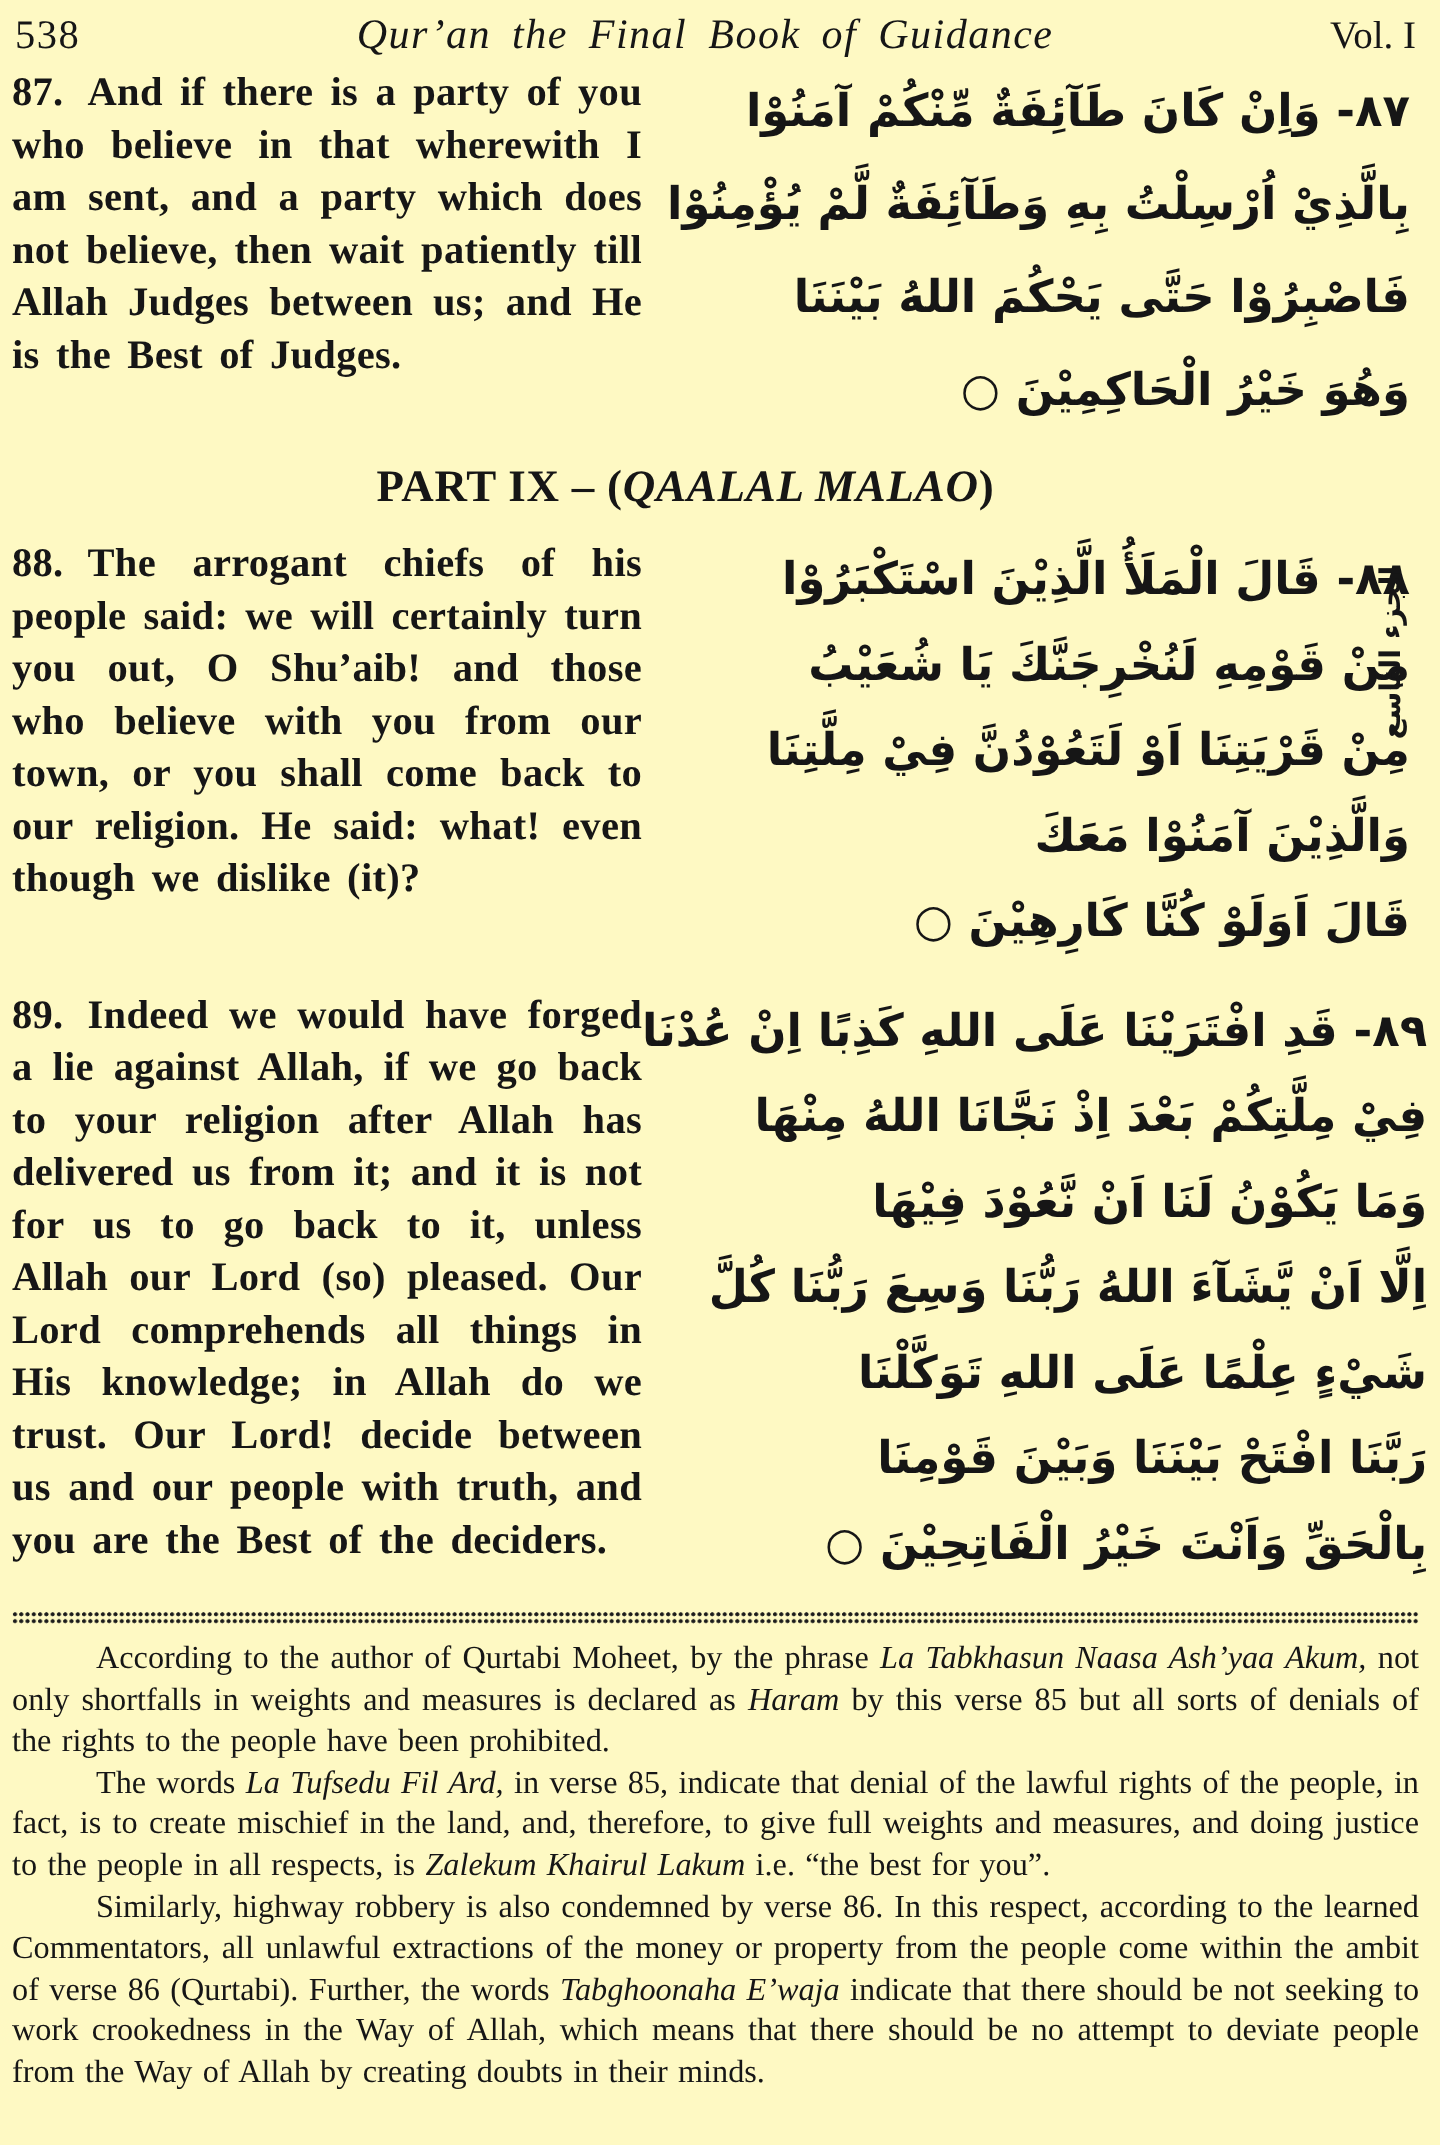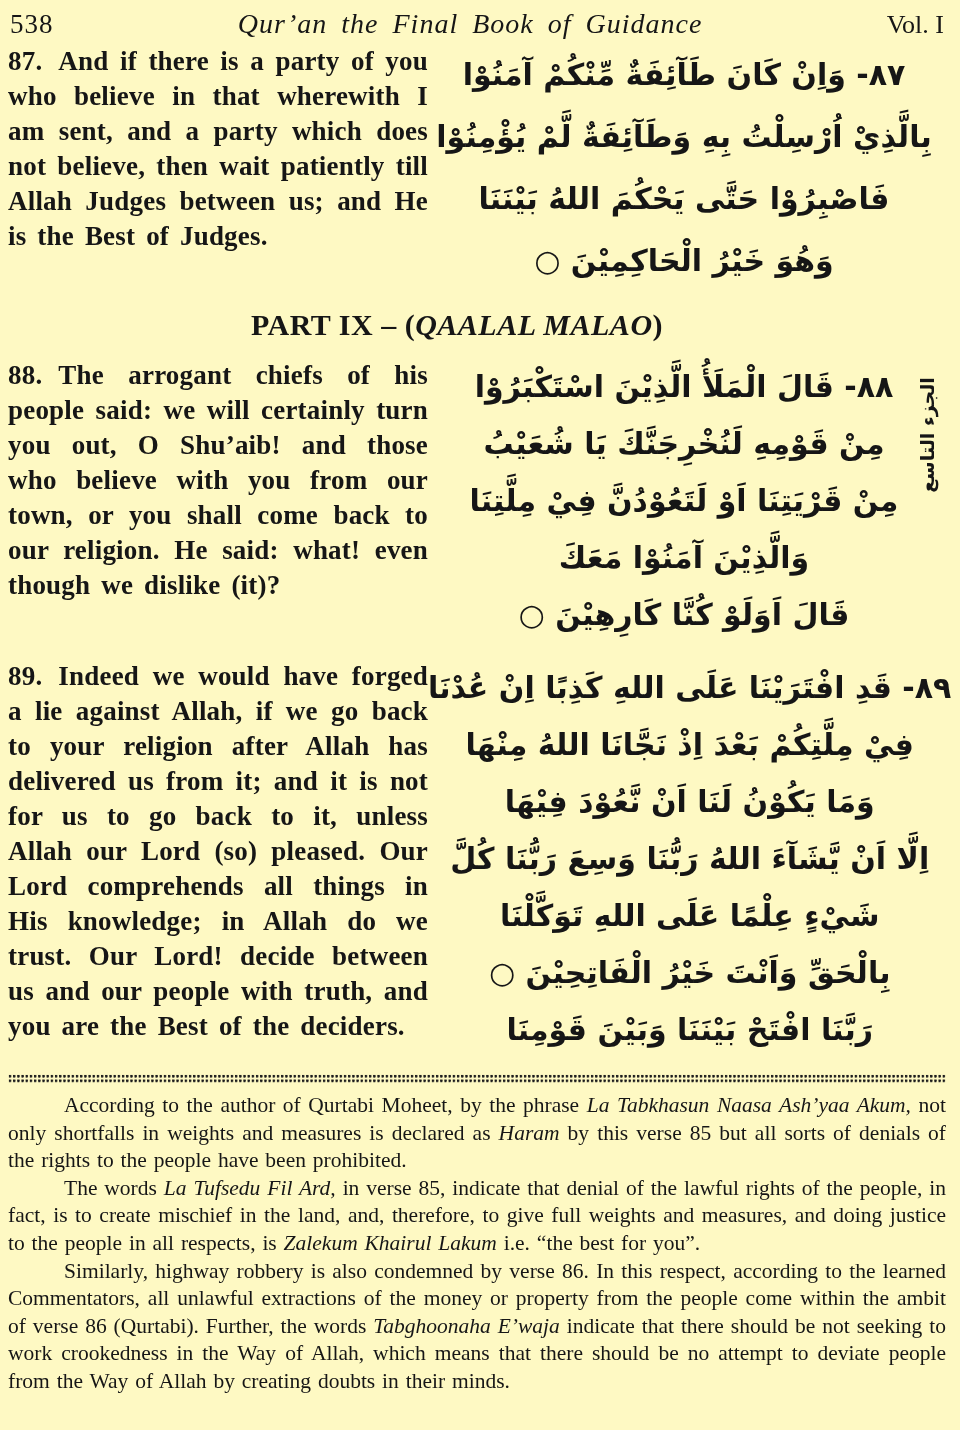--- a/index.html
+++ b/index.html
@@ -21,21 +21,21 @@
   .hdr .vol{font-size:26px;}
   
   .verse-row{display:flex;align-items:flex-start;margin-bottom:16px;}
   .eng{
     width:420px;margin:0;flex:none;
     font-size:27px;line-height:35px;font-weight:700;
     text-align:justify;word-spacing:4px;letter-spacing:.2px;
   }
   .eng .vnum{margin-right:16px;}
   .arb{flex:1;direction:rtl;font-family:"DejaVu Sans","Liberation Sans",sans-serif;font-weight:700;padding-right:6px;}
-  .aline{text-align:center;white-space:nowrap;font-size:30px;}
+  .aline{text-align:right;white-space:nowrap;font-size:30px;}
   .arb-87 .aline{line-height:62px;}
   .arb-88 .aline{line-height:57px;}
   .arb-89 .aline{line-height:57px;}
   
   .part-heading{
     text-align:center;font-size:30px;font-weight:700;
     margin:6px 40px 16px 0;letter-spacing:.5px;
   }
   .it{font-style:italic;}
   
@@ -91,22 +91,22 @@
   </div>
 
   <div class="verse-row">
     <p class="eng"><span class="vnum">89.</span><span>Indeed we would have forged a lie against Allah, if we go back to your religion after Allah has delivered us from it; and it is not for us to go back to it, unless Allah our Lord (so) pleased. Our Lord comprehends all things in His knowledge; in Allah do we trust. Our Lord! decide between us and our people with truth, and you are the Best of the deciders.</span></p>
     <div class="arb arb-89">
       <div class="aline">٨٩- قَدِ افْتَرَيْنَا عَلَى اللهِ كَذِبًا اِنْ عُدْنَا</div>
       <div class="aline">فِيْ مِلَّتِكُمْ بَعْدَ اِذْ نَجَّانَا اللهُ مِنْهَا</div>
       <div class="aline">وَمَا يَكُوْنُ لَنَا اَنْ نَّعُوْدَ فِيْهَا</div>
       <div class="aline">اِلَّا اَنْ يَّشَآءَ اللهُ رَبُّنَا وَسِعَ رَبُّنَا كُلَّ</div>
       <div class="aline">شَيْءٍ عِلْمًا عَلَى اللهِ تَوَكَّلْنَا</div>
+      <div class="aline">رَبَّنَا افْتَحْ بَيْنَنَا وَبَيْنَ قَوْمِنَا</div>
       <div class="aline">بِالْحَقِّ وَاَنْتَ خَيْرُ الْفَاتِحِيْنَ ○</div>
-      <div class="aline">رَبَّنَا افْتَحْ بَيْنَنَا وَبَيْنَ قَوْمِنَا</div>
     </div>
   </div>
 
   <div class="margin-note">الجزء التاسع</div>
 
   <div class="divider"></div>
 
   <div class="commentary">
     <p><span>According to the author of Qurtabi Moheet, by the phrase </span><span class="it">La Tabkhasun Naasa Ash’yaa Akum,</span><span> not only shortfalls in weights and measures is declared as </span><span class="it">Haram</span><span> by this verse 85 but all sorts of denials of the rights to the people have been prohibited.</span></p>
     <p><span>The words </span><span class="it">La Tufsedu Fil Ard,</span><span> in verse 85, indicate that denial of the lawful rights of the people, in fact, is to create mischief in the land, and, therefore, to give full weights and measures, and doing justice to the people in all respects, is </span><span class="it">Zalekum Khairul Lakum</span><span> i.e. “the best for you”.</span></p>

